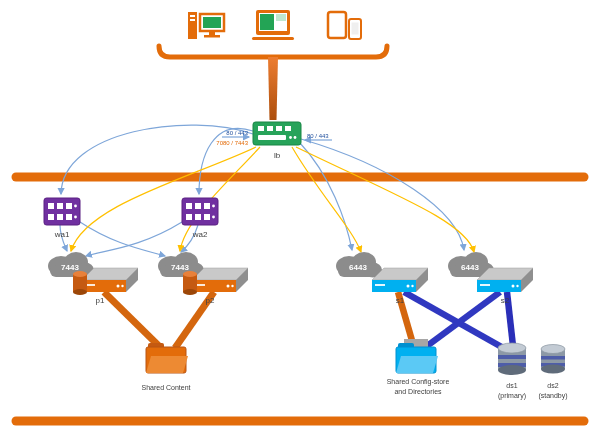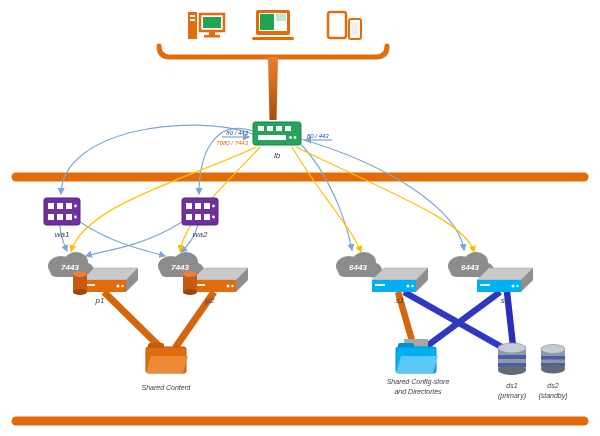--- a/index.html
+++ b/index.html
@@ -1,17 +1,17 @@
 <!DOCTYPE html>
 <html><head>
 <meta charset="utf-8">
 <style>
   html,body{margin:0;padding:0;background:#fff;}
   .canvas{position:relative;width:600px;height:436px;background:#ffffff;overflow:hidden;
-          font-family:"Liberation Sans",sans-serif;font-style:italic;}
+          font-family:"Liberation Sans",sans-serif;}
   svg text{font-family:"Liberation Sans",sans-serif;fill:#404040;}
   .node-label{font-size:8px;text-anchor:middle;}
   .cloud-port{font-size:8px;font-weight:bold;fill:#ffffff;text-anchor:middle;}
   .port-label{font-size:6px;}
   .port-blue{fill:#1F4E9C;}
   .port-orange{fill:#E36C0A;}
   .small-label{font-size:7px;text-anchor:middle;}
 </style>
 </head>
 <body>

